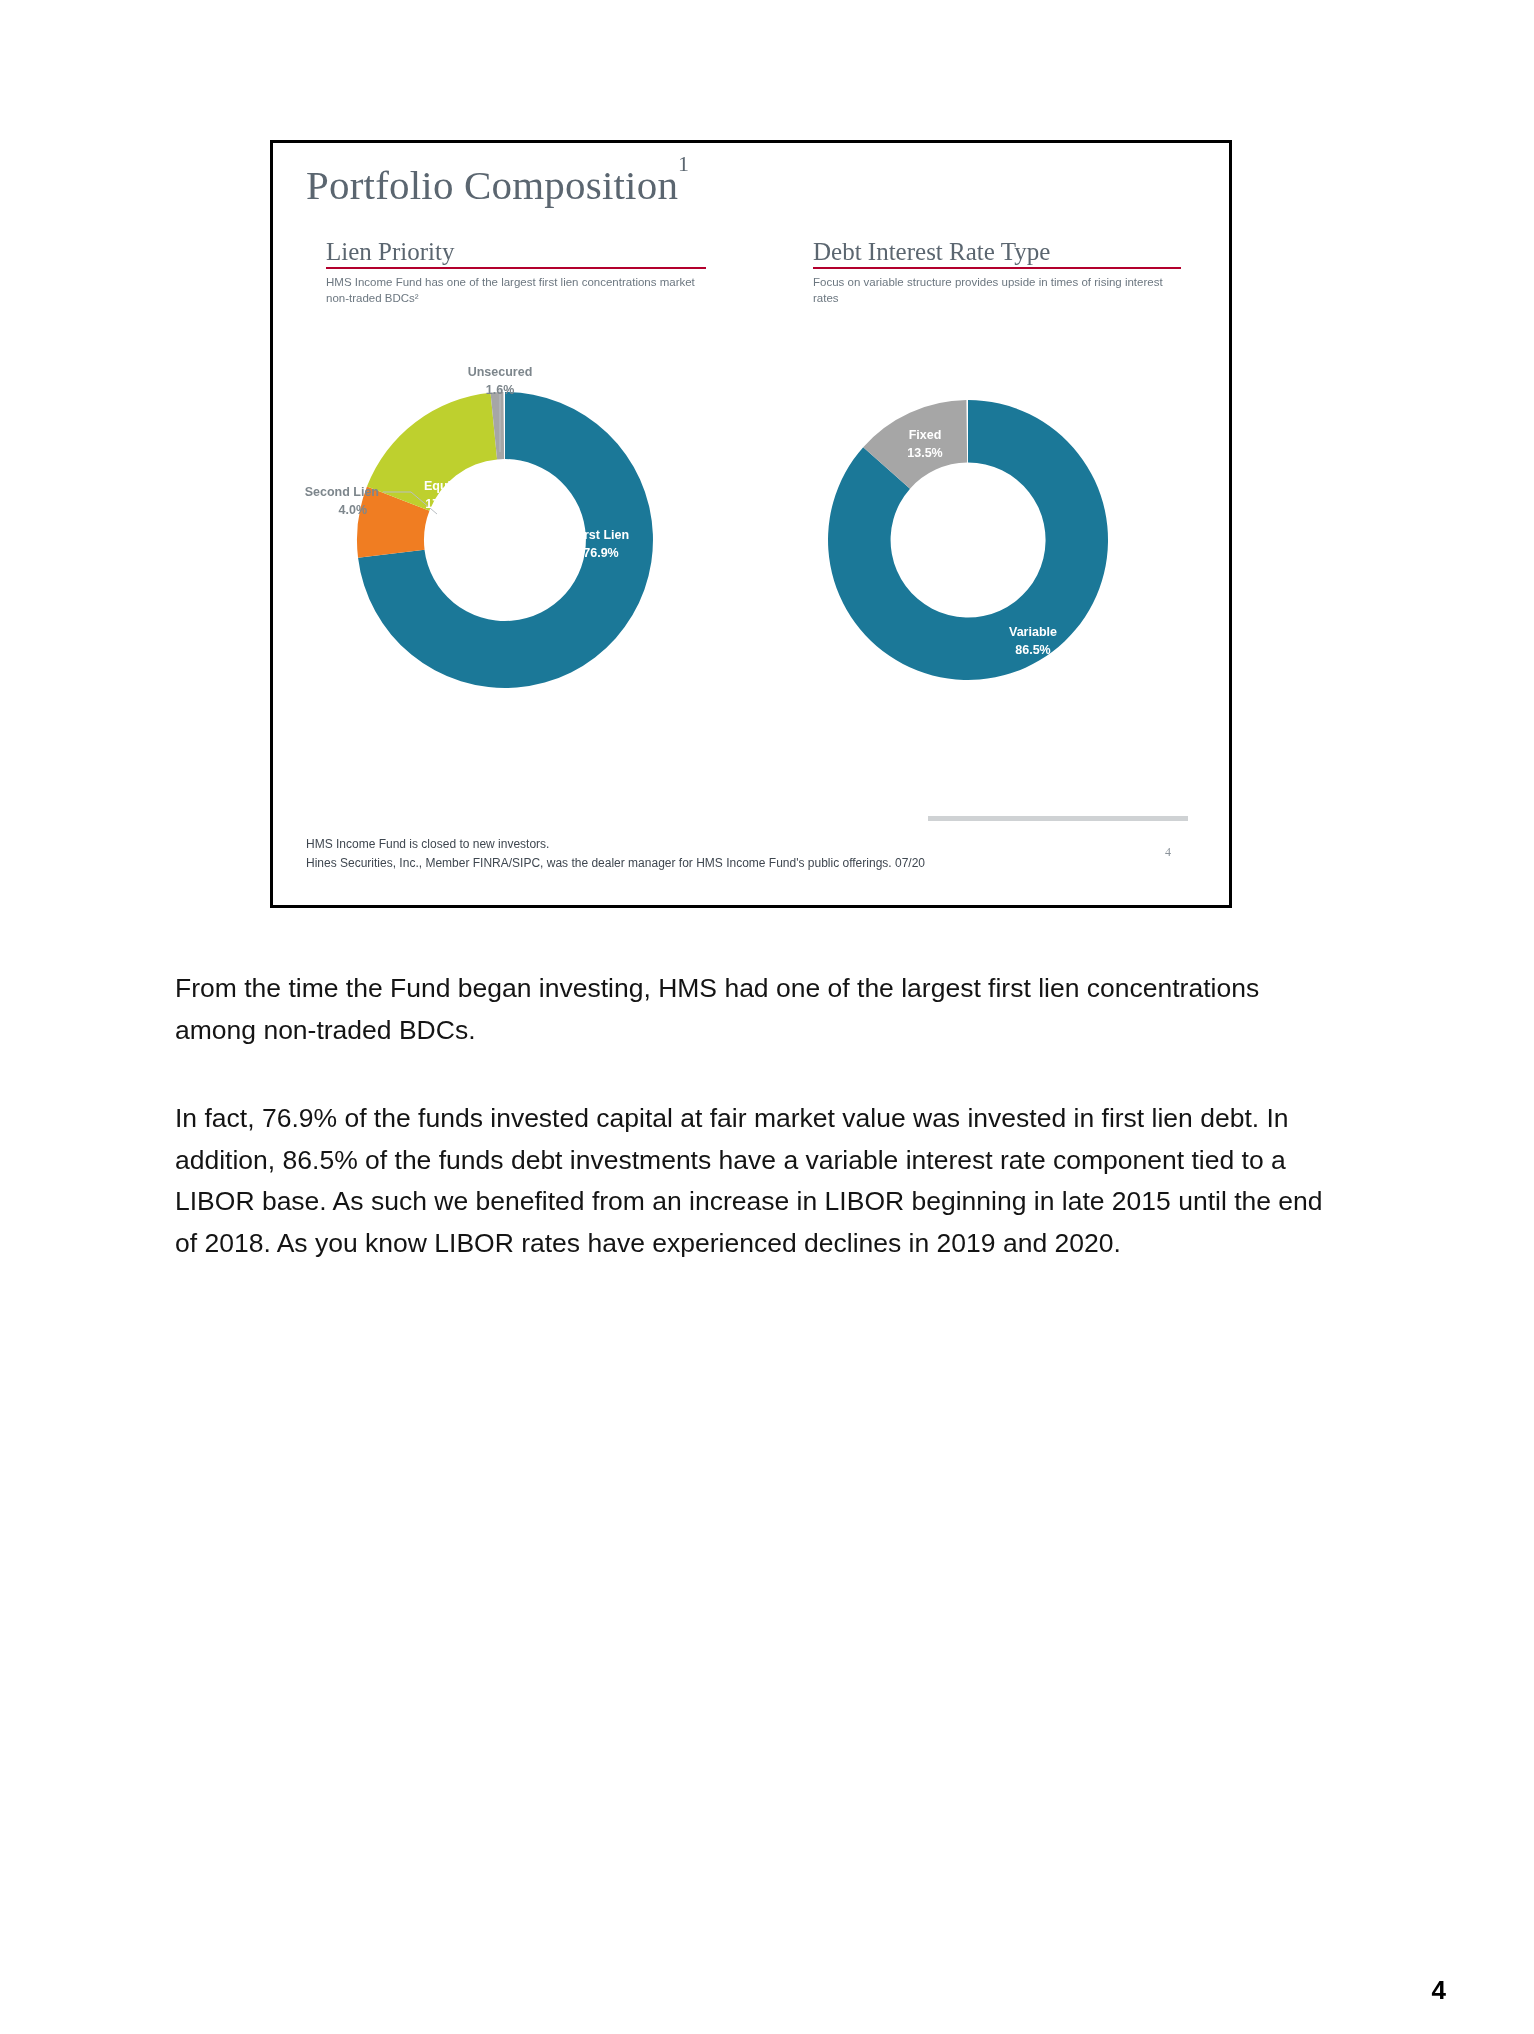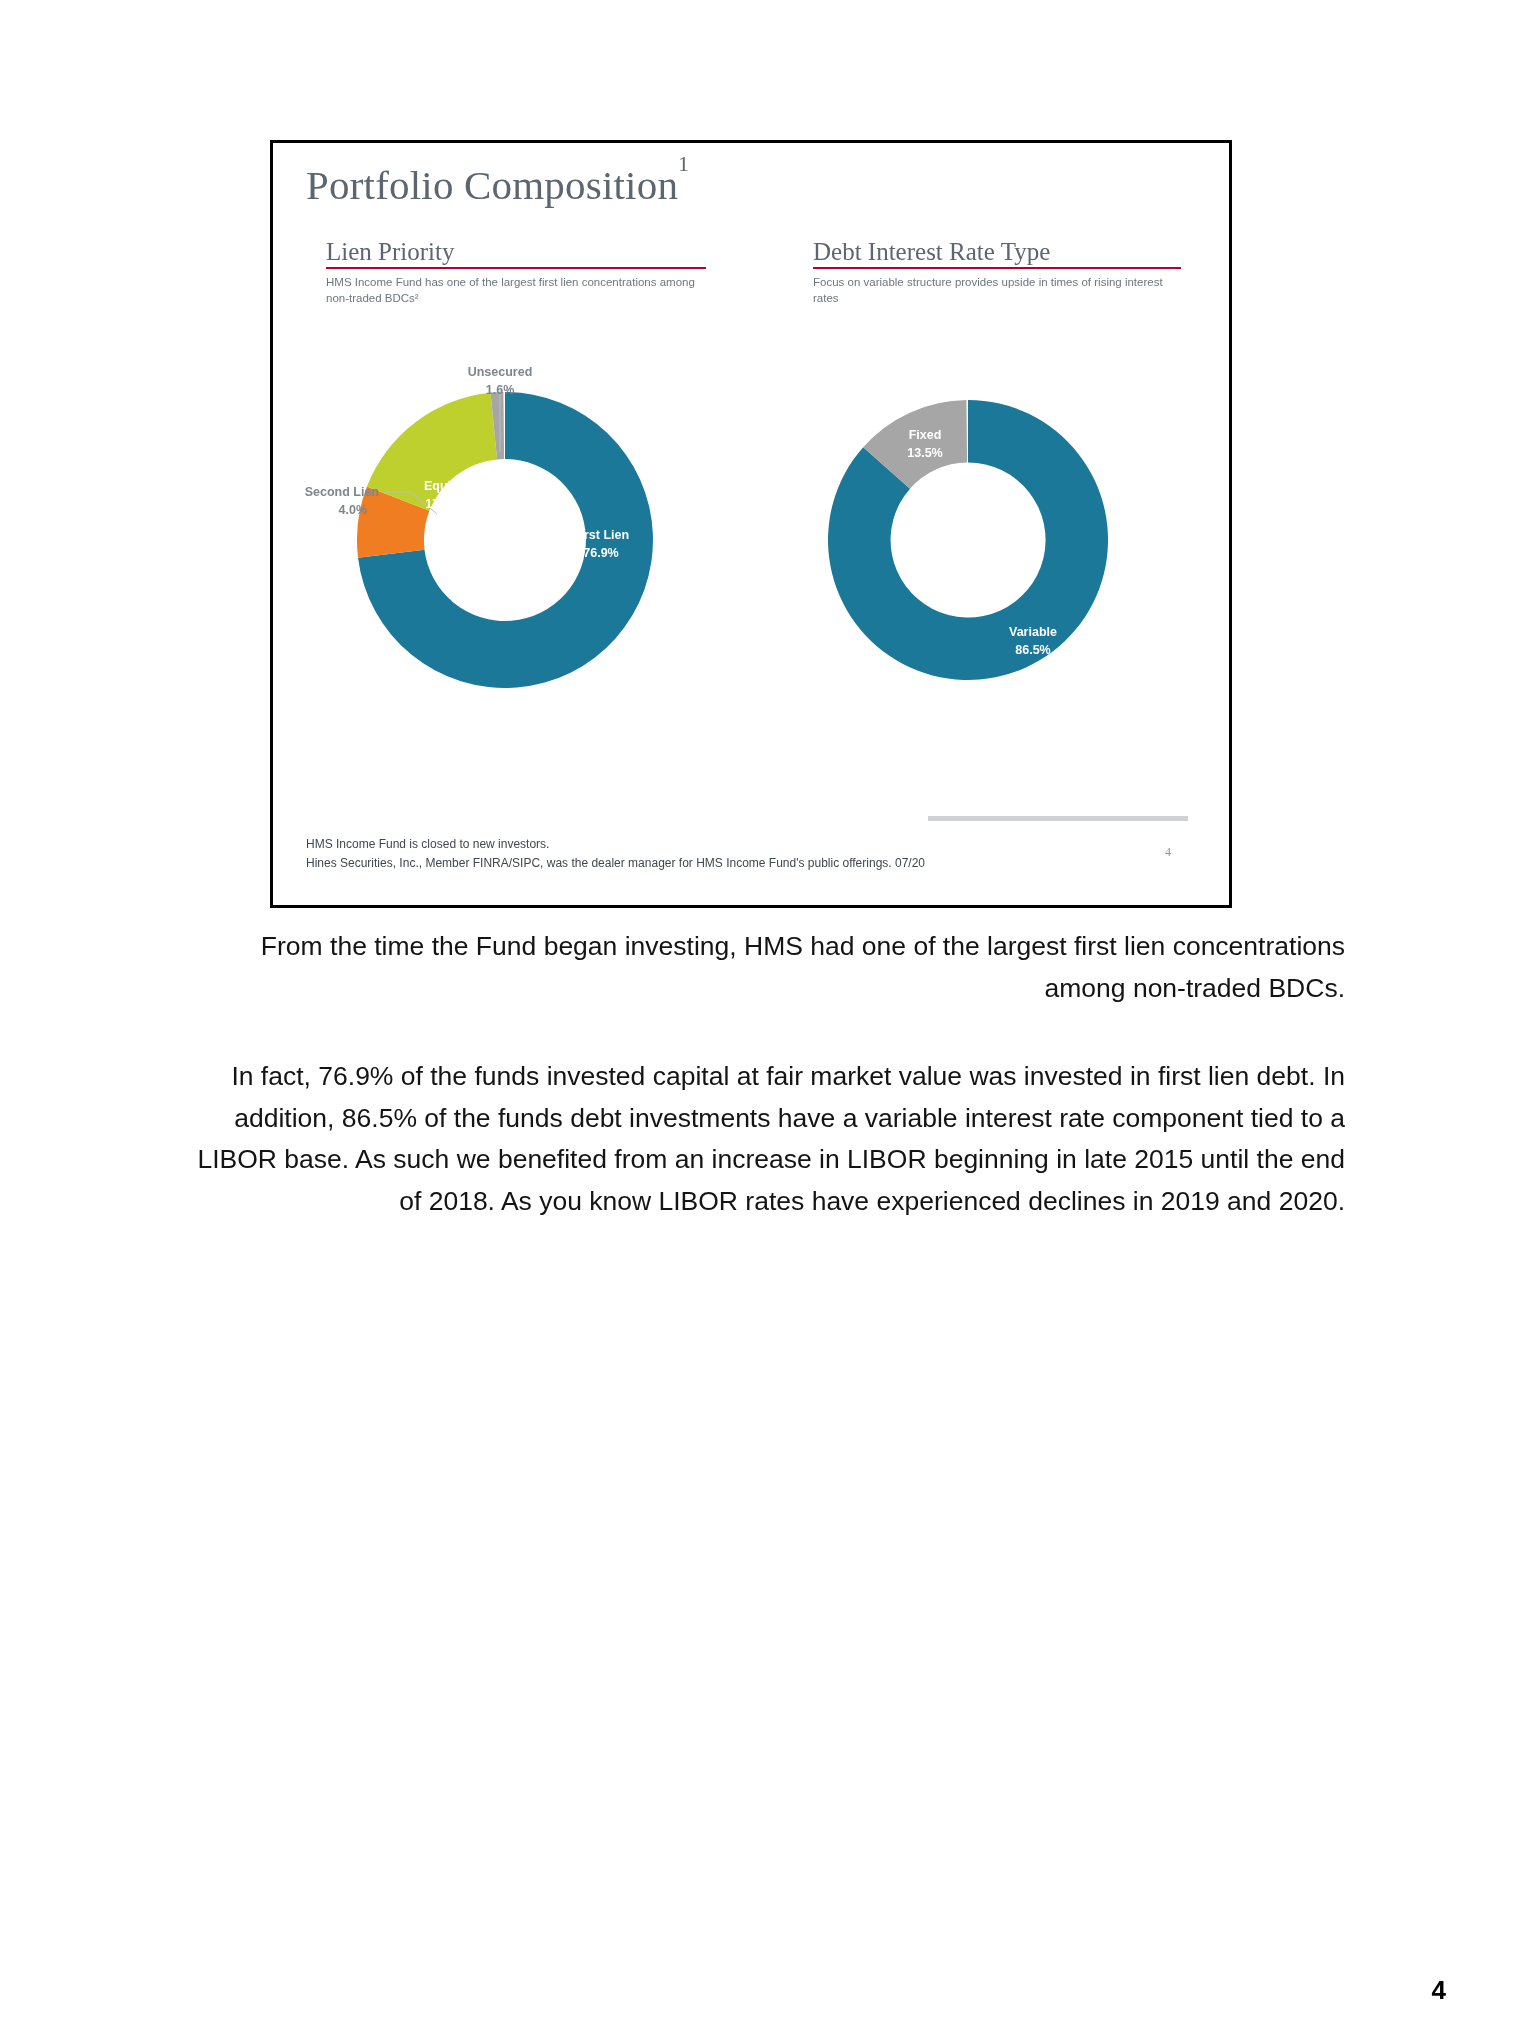--- a/index.html
+++ b/index.html
@@ -51,43 +51,43 @@
   }
   .footbar{
     position:absolute;left:655px;top:673px;width:260px;height:5px;background:#cfd2d4;
   }
   .slide-num{
     position:absolute;left:880px;top:702px;width:30px;text-align:center;
     font-size:12px;color:#8a9299;font-family:"Liberation Serif",serif;
   }
   
   .body-copy{
-    position:absolute;left:175px;top:926px;width:1170px;
-    font-size:26.5px;color:#141414;line-height:1.58;text-align:right;
+    position:absolute;left:175px;top:968px;width:1170px;
+    font-size:26.5px;color:#141414;line-height:1.58;
   }
   .body-copy p{margin:0 0 46px 0;}
   .body-copy p.last{margin-bottom:9px;}
   .page-num{
     position:absolute;right:88px;bottom:28px;
     font-size:26px;font-weight:bold;color:#000000;
   }
 </style>
 </head>
 <body>
 
 <div class="slide">
 
   <div class="slide-title">
     <span>Portfolio Composition</span><sup>1</sup>
   </div>
 
   <div class="col-head left">
     <div class="col-title">Lien Priority</div>
     <div class="col-rule"></div>
-    <div class="col-sub">HMS Income Fund has one of the largest first lien concentrations among non-traded BDCs²</div>
+    <div class="col-sub">HMS Income Fund has one of the largest first lien concentrations market non-traded BDCs²</div>
   </div>
 
   <div class="col-head right">
     <div class="col-title">Debt Interest Rate Type</div>
     <div class="col-rule"></div>
     <div class="col-sub">Focus on variable structure provides upside in times of rising interest rates</div>
   </div>
 
   <div class="chart-area">
 

